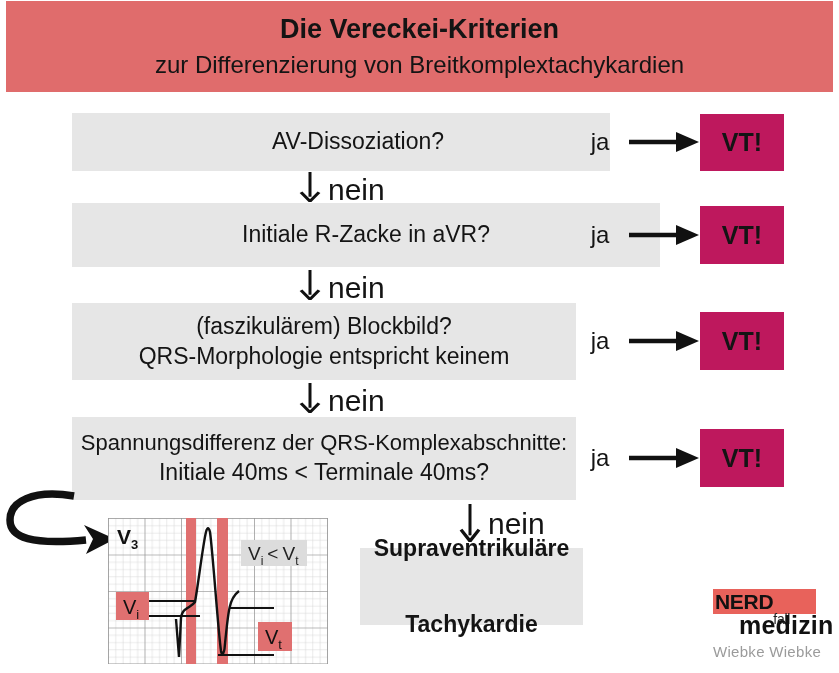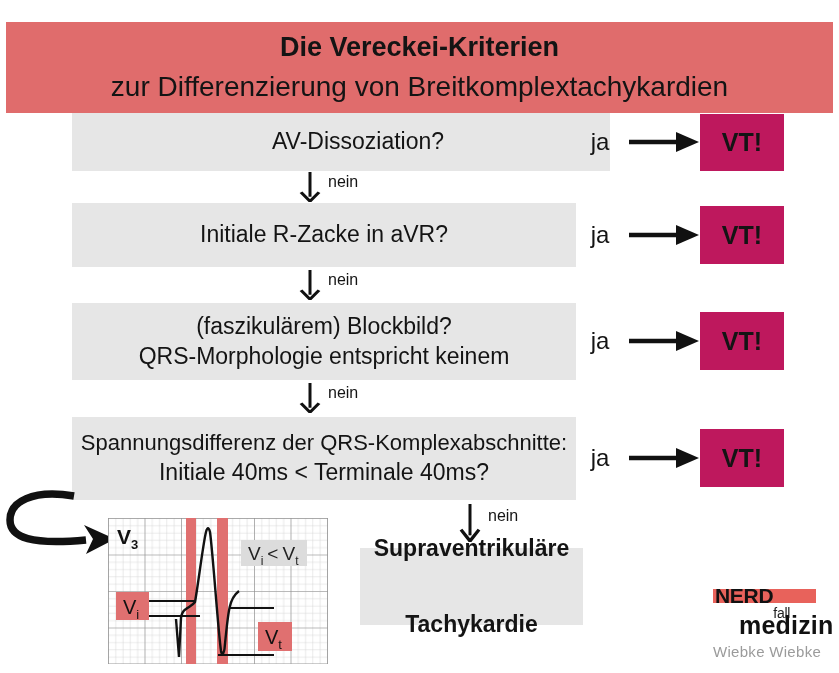--- a/index.html
+++ b/index.html
@@ -4,45 +4,45 @@
 <style>
   html,body{margin:0;padding:0;background:#fff;}
   .canvas{
     position:relative;width:839px;height:673px;background:#ffffff;
     font-family:"Liberation Sans","DejaVu Sans",sans-serif;color:#141414;
     overflow:hidden;
   }
   .abs{position:absolute;}
   
   .header{
-    left:6px;top:22px;width:827px;height:91px;background:#E06C6C;
+    left:6px;top:1px;width:827px;height:91px;background:#E06C6C;
     display:flex;flex-direction:column;align-items:center;justify-content:center;
     text-align:center;
   }
   .header .title{font-size:27px;font-weight:bold;line-height:1.25;}
-  .header .subtitle{font-size:28px;font-weight:normal;line-height:1.25;margin-top:4px;}
+  .header .subtitle{font-size:24px;font-weight:normal;line-height:1.25;margin-top:4px;}
   
   .qbox{
     background:#E6E6E6;display:flex;flex-direction:column;align-items:center;justify-content:center;
     text-align:center;font-size:23px;line-height:1.3;
   }
   .qbox .sub-line{font-size:22px;}
   .vtbox{
     background:#be185d;display:flex;align-items:center;justify-content:center;
     font-size:25px;font-weight:bold;
   }
   .ja{font-size:24px;width:40px;text-align:center;}
-  .nein{font-size:16px;}
+  .nein{font-size:30px;}
   .resbox{
     background:#E6E6E6;display:flex;flex-direction:column;align-items:center;justify-content:center;
     text-align:center;font-size:23px;font-weight:bold;line-height:1.35;
   }
   
   .logo-bar{
-    left:713px;top:589px;width:103px;height:14px;background:#E8625B;
+    left:713px;top:589px;width:103px;height:25px;background:#E8625B;
     display:flex;align-items:center;padding-left:2px;box-sizing:border-box;
   }
   .logo-bar .strong{font-size:21px;font-weight:800;letter-spacing:-0.3px;color:#111;}
   .logo-bar .light{font-size:14px;font-weight:400;letter-spacing:-0.3px;color:#222;margin-top:34px;}
   .logo-second{left:713px;top:611px;font-size:25px;font-weight:800;letter-spacing:0.2px;color:#111;margin-left:26px;}
   .logo-author{left:713px;top:643px;font-size:15px;color:#9B9B9B;letter-spacing:0.3px;}
   svg{display:block;}
 </style>
 </head>
 <body>
@@ -62,21 +62,21 @@
     <line x1="1" y1="13" x2="50" y2="13" stroke="#111" stroke-width="4.5"></line>
     <polygon points="48,3 71,13 48,23" fill="#111"></polygon>
   </svg>
   <div class="abs vtbox" style="left:700px;top:114px;width:84px;height:57px;">VT!</div>
   <svg class="abs" style="left:298px;top:172px;" width="24" height="30" viewBox="0 0 24 40" preserveAspectRatio="none">
     <line x1="12" y1="0" x2="12" y2="33" stroke="#111" stroke-width="3"></line>
     <polyline points="3,27 12,39 21,27" fill="none" stroke="#111" stroke-width="3.4"></polyline>
   </svg>
   <div class="abs nein" style="left:328px;top:173px;">nein</div>
 
-  <div class="abs qbox" style="left:72px;top:203px;width:504px;height:64px;">
+  <div class="abs qbox" style="left:72px;top:203px;width:588px;height:64px;">
     <div>Initiale R-Zacke in aVR?</div>
   </div>
   <div class="abs ja" style="left:580px;top:221px;">ja</div>
   <svg class="abs" style="left:628px;top:222px;" width="72" height="26" viewBox="0 0 72 26">
     <line x1="1" y1="13" x2="50" y2="13" stroke="#111" stroke-width="4.5"></line>
     <polygon points="48,3 71,13 48,23" fill="#111"></polygon>
   </svg>
   <div class="abs vtbox" style="left:700px;top:206px;width:84px;height:58px;">VT!</div>
   <svg class="abs" style="left:298px;top:270px;" width="24" height="30" viewBox="0 0 24 40" preserveAspectRatio="none">
     <line x1="12" y1="0" x2="12" y2="33" stroke="#111" stroke-width="3"></line>

